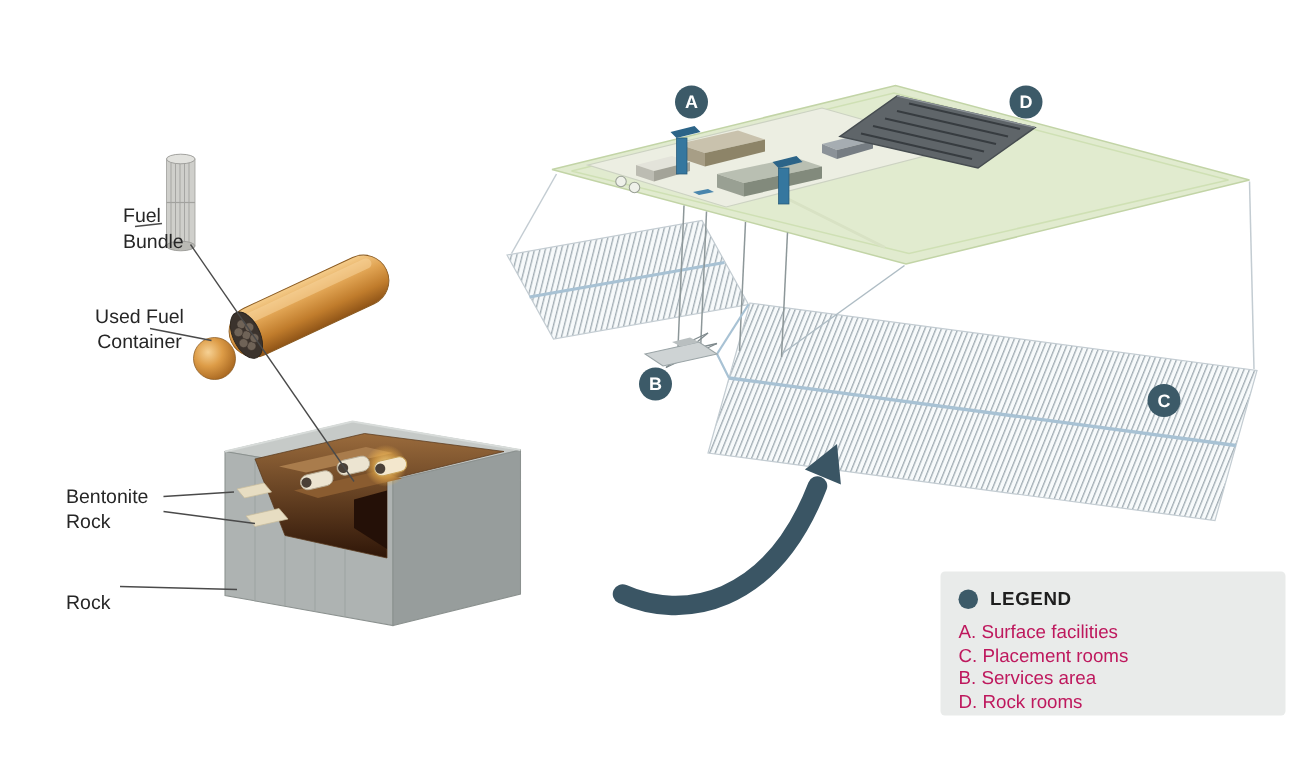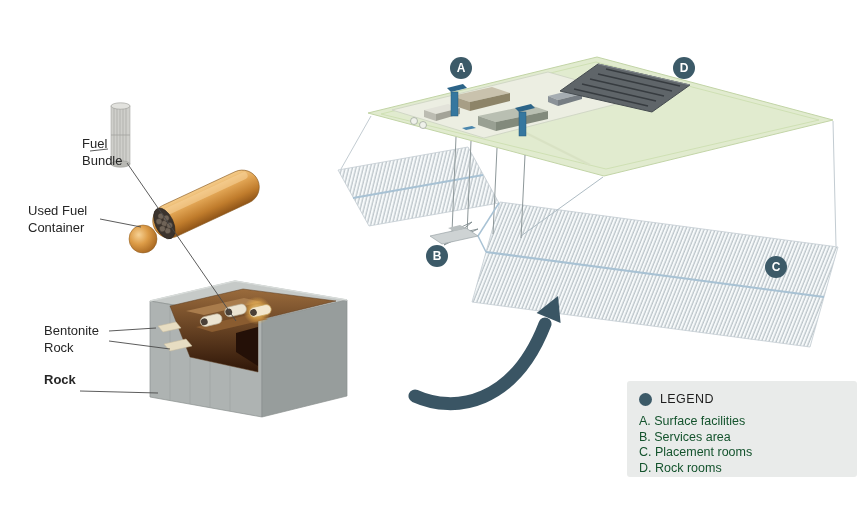--- a/index.html
+++ b/index.html
@@ -20,23 +20,23 @@
   .legend{
     position:absolute;left:627px;top:381px;width:230px;height:96px;
     background:var(--legend-bg,#e9ebea);border-radius:3px;
     box-sizing:border-box;padding:11px 14px 8px 12px;
   }
   .legend-header{display:flex;align-items:center;}
   .legend-bullet{
     width:13px;height:13px;border-radius:50%;
     background:var(--marker-bg,#3c5a68);margin-right:8px;flex:0 0 auto;
   }
-  .legend-title{font-size:12.5px;font-weight:normal;letter-spacing:.4px;color:#1e1e1e;}
+  .legend-title{font-size:12.5px;font-weight:bold;letter-spacing:.4px;color:#1e1e1e;}
   .legend-items{margin-top:8px;}
-  .legend-item{font-size:12.5px;line-height:15.5px;color:#14532d;}
+  .legend-item{font-size:12.5px;line-height:15.5px;color:#be185d;}
 </style>
 </head>
 <body>
 
 <div class="canvas">
 
   <svg class="illustration" viewBox="0 0 861 512">
     <defs>
       <linearGradient id="gradOrange" x1="0" y1="0" x2="0" y2="1">
         <stop offset="0" stop-color="#f5cc8a"></stop>
@@ -212,35 +212,35 @@
       <line x1="127" y1="163" x2="236" y2="321"></line>
     </g>
 
     <g>
       <path d="M415,396 C455,414 514,404 545,324" fill="none" style="stroke:var(--arrow,#3a5564)" stroke-width="13" stroke-linecap="round"></path>
       <polygon points="558,296 560.6,323 536.6,313" style="fill:var(--arrow,#3a5564)"></polygon>
     </g>
   </svg>
 
   <div class="diagram-label" style="left:44px;top:136px;width:52px;margin-left:38px;">Fuel Bundle</div>
-  <div class="diagram-label" style="left:28px;top:203px;width:70px;">Used Fuel Container</div>
+  <div class="diagram-label" style="left:58px;top:203px;width:70px;text-align:center;">Used Fuel Container</div>
   <div class="diagram-label" style="left:44px;top:323px;width:66px;">Bentonite Rock</div>
-  <div class="diagram-label" style="left:44px;top:372px;width:50px;font-weight:bold;">Rock</div>
+  <div class="diagram-label" style="left:44px;top:394px;width:50px;">Rock</div>
 
   <div class="marker" style="left:450px;top:57px;">A</div>
   <div class="marker" style="left:673px;top:57px;">D</div>
   <div class="marker" style="left:426px;top:245px;">B</div>
   <div class="marker" style="left:765px;top:256px;">C</div>
 
   <div class="legend">
     <div class="legend-header">
       <div class="legend-bullet"></div>
       <div class="legend-title">LEGEND</div>
     </div>
     <div class="legend-items">
       <div class="legend-item">A. Surface facilities</div>
+      <div class="legend-item">C. Placement rooms</div>
       <div class="legend-item">B. Services area</div>
-      <div class="legend-item">C. Placement rooms</div>
       <div class="legend-item">D. Rock rooms</div>
     </div>
   </div>
 
 </div>
 
 </body></html>

